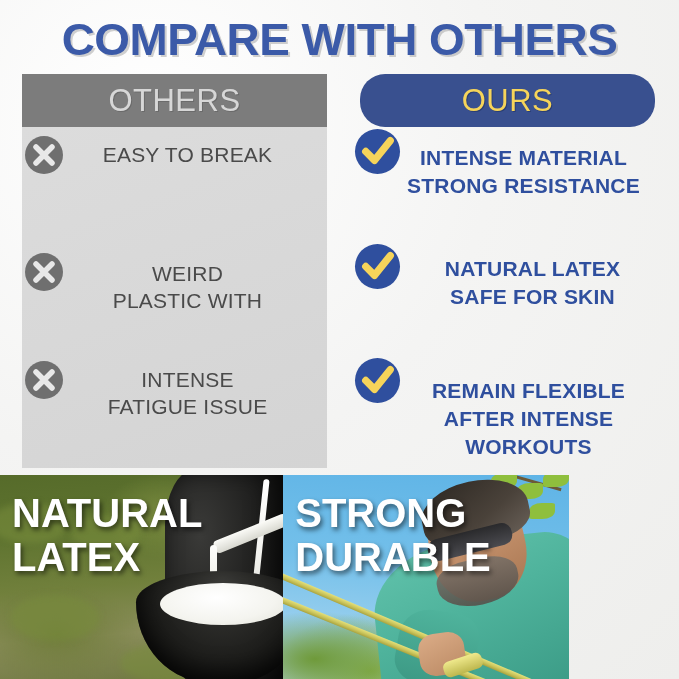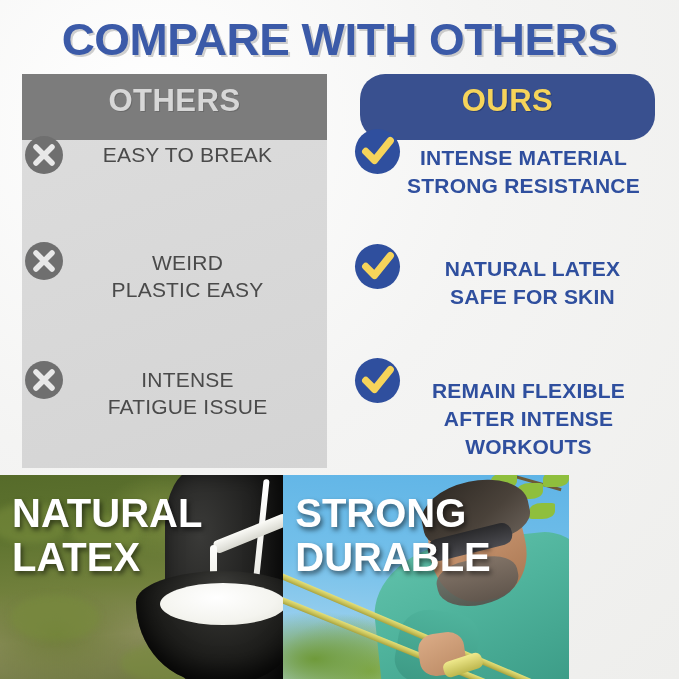--- a/index.html
+++ b/index.html
@@ -43,25 +43,25 @@
 
   
   .col {
     position: absolute;
     top: 74px;
   }
   .col-others { left: 22px;  width: 305px; }
   .col-ours   { left: 360px; width: 295px; }
 
   .col-header {
-    height: 66px;
+    height: 53px;
     line-height: 53px;
     text-align: center;
     font-size: 31px;
-    font-weight: bold;
+    font-weight: normal;
     letter-spacing: 0.5px;
   }
   .header-others {
     background: #7c7c7c;
     color: #d7d7d7;
     text-shadow: 1px 1px 0 rgba(90,90,90,0.5);
   }
   .header-ours {
     background: #39508f;
     color: #f6d45a;
@@ -82,21 +82,21 @@
   
   .row {
     position: absolute;
     display: flex;
     align-items: flex-start;
   }
   .row-others { left: 22px; width: 305px; }
   .row-ours   { left: 352px; width: 310px; }
 
   .r1 { top: 133px; }
-  .r2 { top: 239px; }
+  .r2 { top: 250px; }
   .r3 { top: 358px; }
 
   .ro1 { top: 128px; }
   .ro2 { top: 243px; }
   .ro3 { top: 357px; }
 
   
   .icon-x {
     flex: 0 0 auto;
     width: 40px;
@@ -430,21 +430,21 @@
     </div>
   </div>
 
   <div class="row row-others r2">
     <svg class="icon-x" viewBox="0 0 40 40">
       <circle cx="20" cy="20" r="19" fill="#6f6f6f"></circle>
       <path d="M12 12 L28 28 M28 12 L12 28" stroke="#e8e8e8" stroke-width="5.5" stroke-linecap="round"></path>
     </svg>
     <div class="txt-others">
       <span class="l1">WEIRD</span>
-      <span class="l2">PLASTIC EASY</span>
+      <span class="l2">PLASTIC WITH</span>
     </div>
   </div>
 
   <div class="row row-others r3">
     <svg class="icon-x" viewBox="0 0 40 40">
       <circle cx="20" cy="20" r="19" fill="#6f6f6f"></circle>
       <path d="M12 12 L28 28 M28 12 L12 28" stroke="#e8e8e8" stroke-width="5.5" stroke-linecap="round"></path>
     </svg>
     <div class="txt-others">
       <span class="l1">INTENSE</span>

